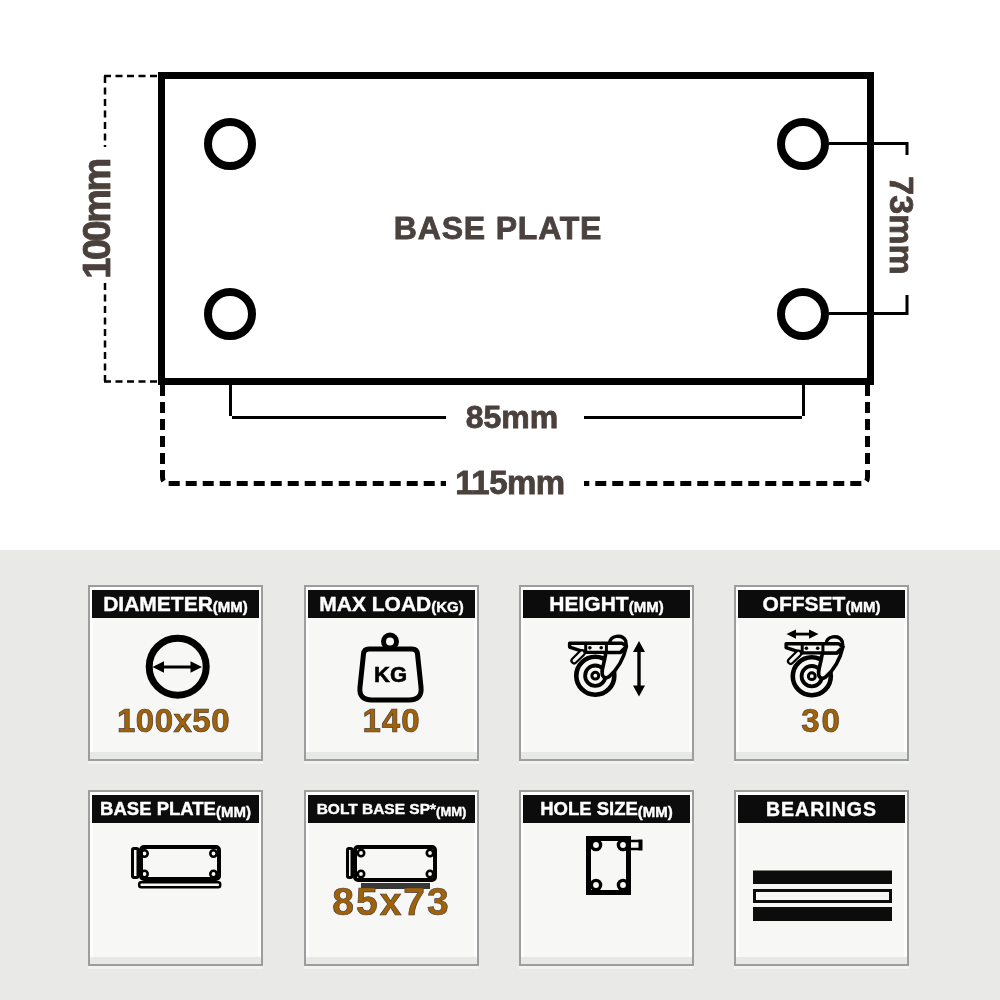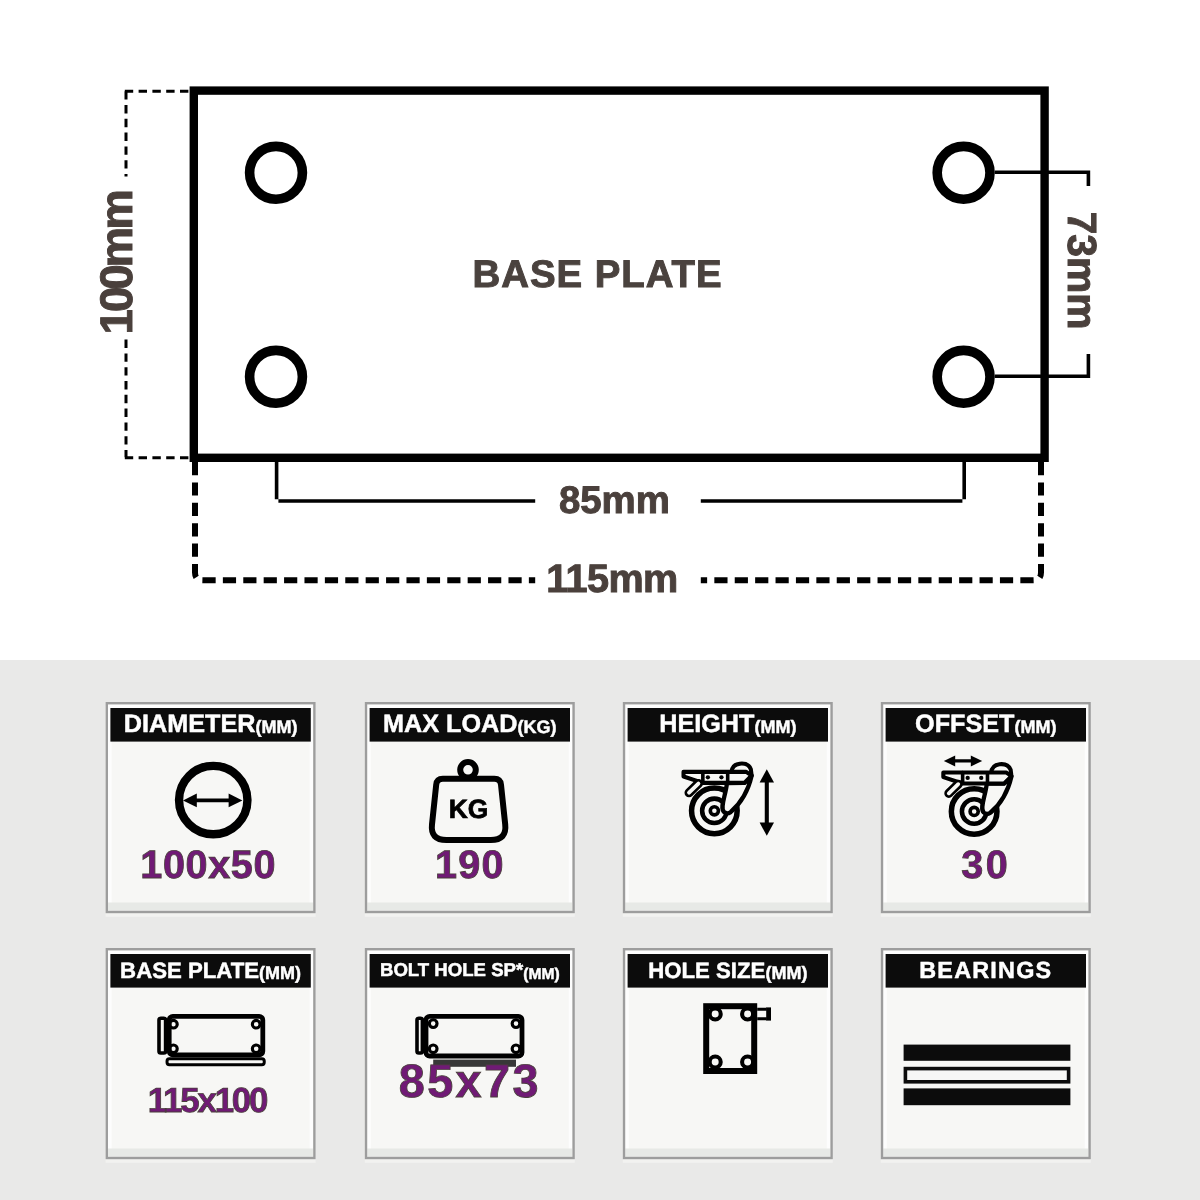--- a/index.html
+++ b/index.html
@@ -2,21 +2,21 @@
 <html><head>
 <meta charset="utf-8">
 <style>
   html,body{margin:0;padding:0}
   body{width:1000px;height:1000px;position:relative;background:#ffffff;font-family:"Liberation Sans",sans-serif;overflow:hidden}
   #bottombg{position:absolute;left:0;top:550px;width:1000px;height:450px;background:#e9e9e8}
   .card{position:absolute;width:175px;height:176px;box-sizing:border-box;border:2px solid #9d9d9d;background:#f7f7f5;box-shadow:inset 0 -7px 0 #e7e9e6,inset 3px 3px 0 #fdfdfd,inset -3px 0 0 #fdfdfd,0 3px 0 #f2f2f0}
   .hdr{position:absolute;left:2px;right:2px;top:3px;height:28px;background:#0c0c0c;color:#ffffff;display:flex;align-items:center;justify-content:center;font-weight:bold;white-space:nowrap;-webkit-text-stroke:0.4px #ffffff}
   .hdr .t{font-size:21px}
   .hdr .s{font-size:15px;position:relative;top:2px}
-  .num{position:absolute;left:0;right:0;text-align:center;font-weight:bold;color:#701a75;font-size:33px;line-height:33px;-webkit-text-stroke:0.7px #493f3b}
+  .num{position:absolute;left:0;right:0;text-align:center;font-weight:bold;color:#a16207;font-size:33px;line-height:33px;-webkit-text-stroke:0.7px #493f3b}
   .icon{position:absolute;left:0;top:34px}
 </style>
 </head>
 <body>
 
 <svg width="1000" height="549" viewBox="0 0 1000 549" style="position:absolute;left:0;top:0">
 
   <rect x="161.5" y="75.5" width="709" height="306" fill="none" stroke="#000000" stroke-width="7"></rect>
 
   <circle cx="230" cy="144" r="22" fill="none" stroke="#000000" stroke-width="8"></circle>
@@ -69,21 +69,21 @@
       <span class="t">MAX LOAD</span>
       <span class="s">(KG)</span>
     </div>
 
   <svg class="icon" width="175" height="90" viewBox="0 0 175 90">
     <circle cx="84" cy="20.5" r="6.5" fill="none" stroke="#000000" stroke-width="5"></circle>
     <path d="M63,28 L106,28 Q111,28 111.5,33 L115,66 Q116.5,79 103,79 L66,79 Q52.5,79 54,66 L57.5,33 Q58,28 63,28 Z" fill="#f7f7f5" stroke="#000000" stroke-width="5" stroke-linejoin="round"></path>
     <text x="84.5" y="61" text-anchor="middle" font-family="Liberation Sans" font-size="22" font-weight="bold" fill="#000000" stroke="#000000" stroke-width="0.6">KG</text>
   </svg>
 
-  <div class="num" style="top:117px;letter-spacing:1px">190</div>
+  <div class="num" style="top:117px;letter-spacing:1px">140</div>
 </div>
 
 <div class="card" style="left:519px;top:585px">
   <div class="hdr">
       <span class="t">HEIGHT</span>
       <span class="s">(MM)</span>
     </div>
 
   <svg class="icon" width="175" height="95" viewBox="0 0 175 95">
     <g stroke-linecap="round" stroke-linejoin="round">
@@ -163,26 +163,25 @@
     <rect x="51" y="21" width="78" height="32" rx="3" fill="#f7f7f5" stroke="#000000" stroke-width="4"></rect>
     <rect x="49.2" y="56.2" width="81" height="5" rx="2" fill="none" stroke="#000000" stroke-width="2.5"></rect>
     <g fill="none" stroke="#000000" stroke-width="2.6">
       <circle cx="54.5" cy="27.5" r="3.2"></circle>
       <circle cx="123.5" cy="27.5" r="3.2"></circle>
       <circle cx="54.5" cy="48" r="3.2"></circle>
       <circle cx="123.5" cy="48" r="3.2"></circle>
     </g>
   </svg>
 
-  <div class="num" style="top:112px;left:-3px;right:3px;font-size:29px;line-height:29px;letter-spacing:-1.8px">115x100</div>
 </div>
 
 <div class="card" style="left:304px;top:790px">
   <div class="hdr">
-      <span class="t" style="font-size:15.5px">BOLT HOLE SP*</span>
+      <span class="t" style="font-size:15.5px">BOLT BASE SP*</span>
       <span class="s" style="font-size:13px">(MM)</span>
     </div>
 
   <svg class="icon" width="175" height="78" viewBox="0 0 175 78">
     <rect x="41.5" y="22.5" width="4.5" height="29" rx="1.5" fill="none" stroke="#000000" stroke-width="3"></rect>
     <rect x="49" y="21" width="80" height="33" rx="3" fill="#f7f7f5" stroke="#000000" stroke-width="4"></rect>
     <rect x="55" y="57" width="69" height="6" fill="#383838"></rect>
     <g fill="none" stroke="#000000" stroke-width="2.6">
       <circle cx="55" cy="27" r="3.2"></circle>
       <circle cx="124" cy="27" r="3.2"></circle>

